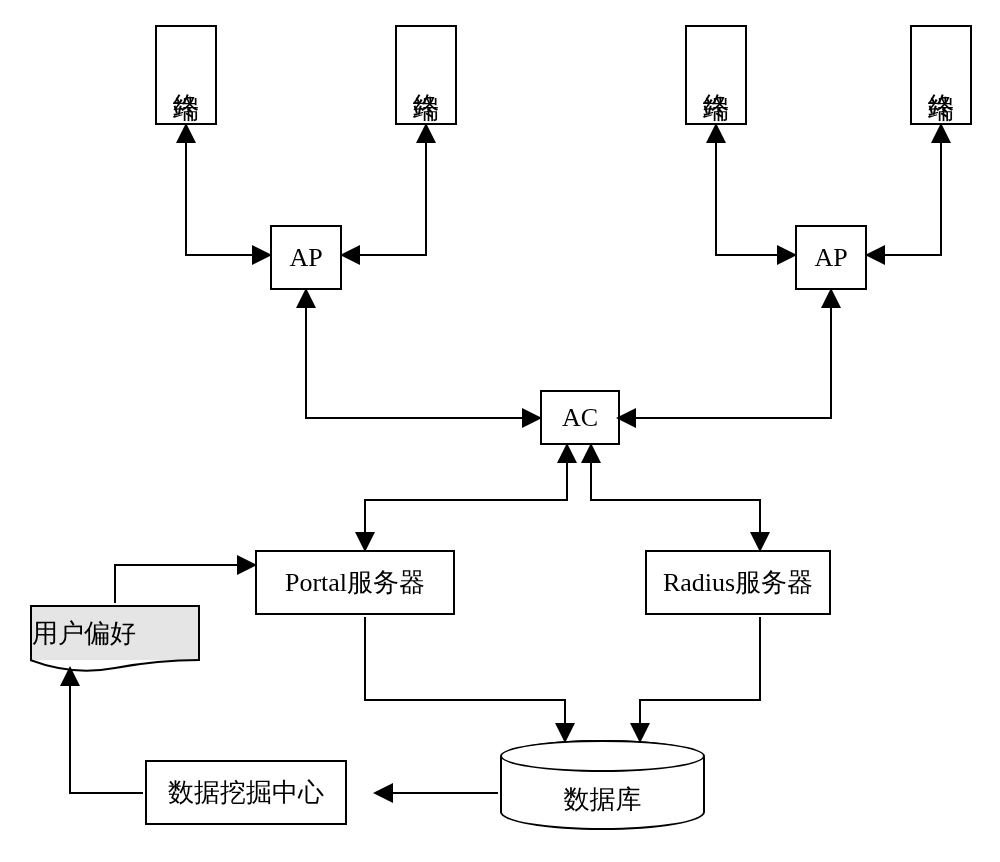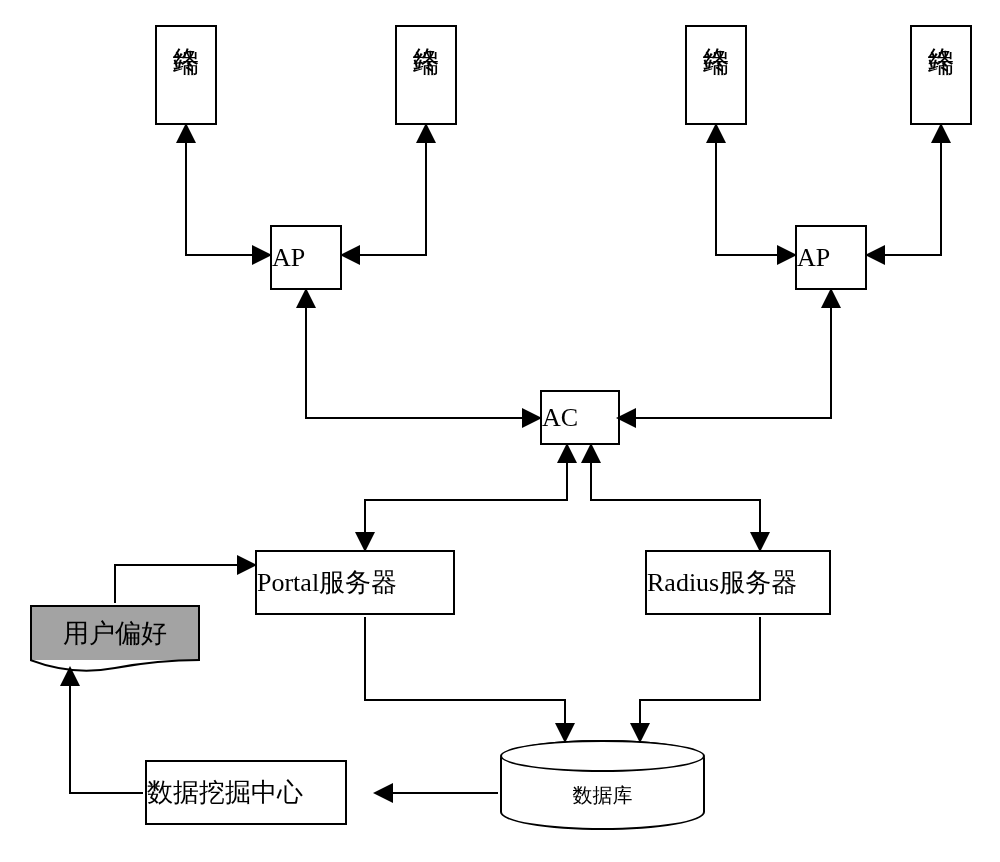--- a/index.html
+++ b/index.html
@@ -9,20 +9,21 @@
       position: relative;
       background: #fff;
       font-family: "SimSun", "Times New Roman", serif;
     }
     .box {
       position: absolute;
       border: 2px solid #000;
       background: #fff;
       display: flex;
       align-items: center;
+      justify-content: center;
       font-size: 26px;
     }
     .vbox {
       writing-mode: vertical-rl;
       text-orientation: upright;
       letter-spacing: 2px;
     }
     .cylinder {
       position: absolute;
       border: 2px solid #000;
@@ -35,33 +36,33 @@
       top: -2px;
       left: -2px;
       right: -2px;
       height: 28px;
       border: 2px solid #000;
       border-radius: 50%;
       background: #fff;
     }
     .cyl-label {
       position: absolute;
-      font-size: 20px;
+      font-size: 26px;
       width: 100%;
       text-align: center;
     }
     .doc-shape {
       position: absolute;
       border-top: 2px solid #000;
       border-left: 2px solid #000;
       border-right: 2px solid #000;
-      background: #a3a3a3;
+      background: #e5e5e5;
       display: flex;
       align-items: center;
-      justify-content: center;
+      justify-content: flex-start;
       font-size: 26px;
     }
     .doc-shape svg {
       position: absolute;
       bottom: -18px;
       left: -2px;
       width: calc(100% + 4px);
       height: 20px;
     }
     svg.wires {

